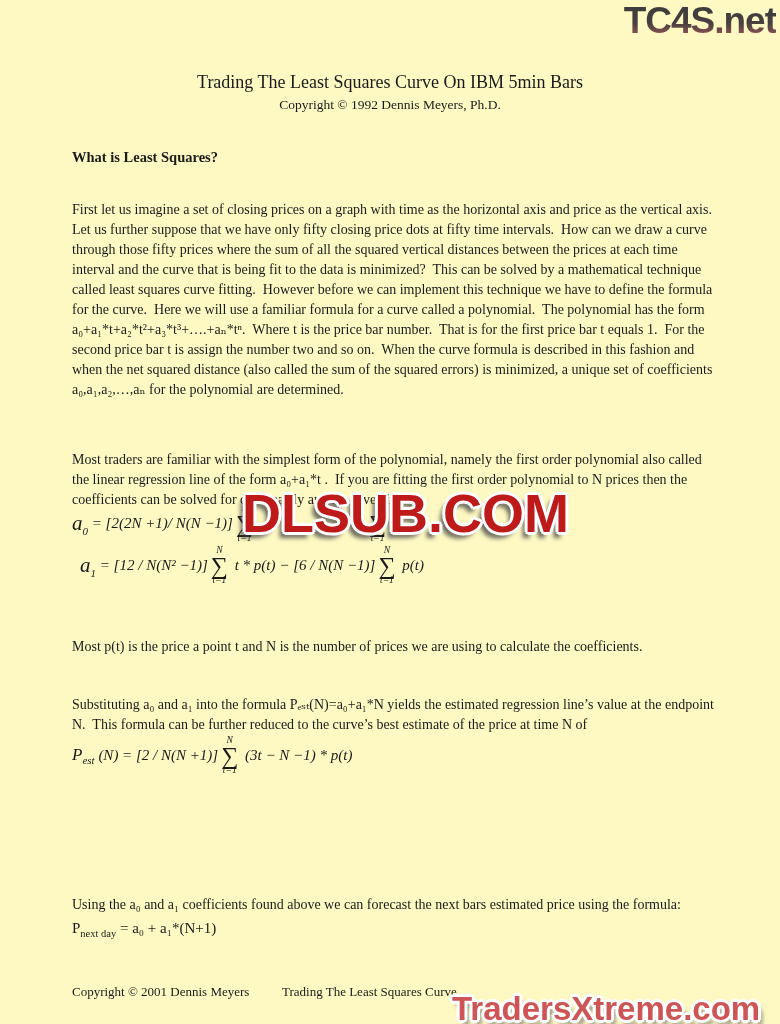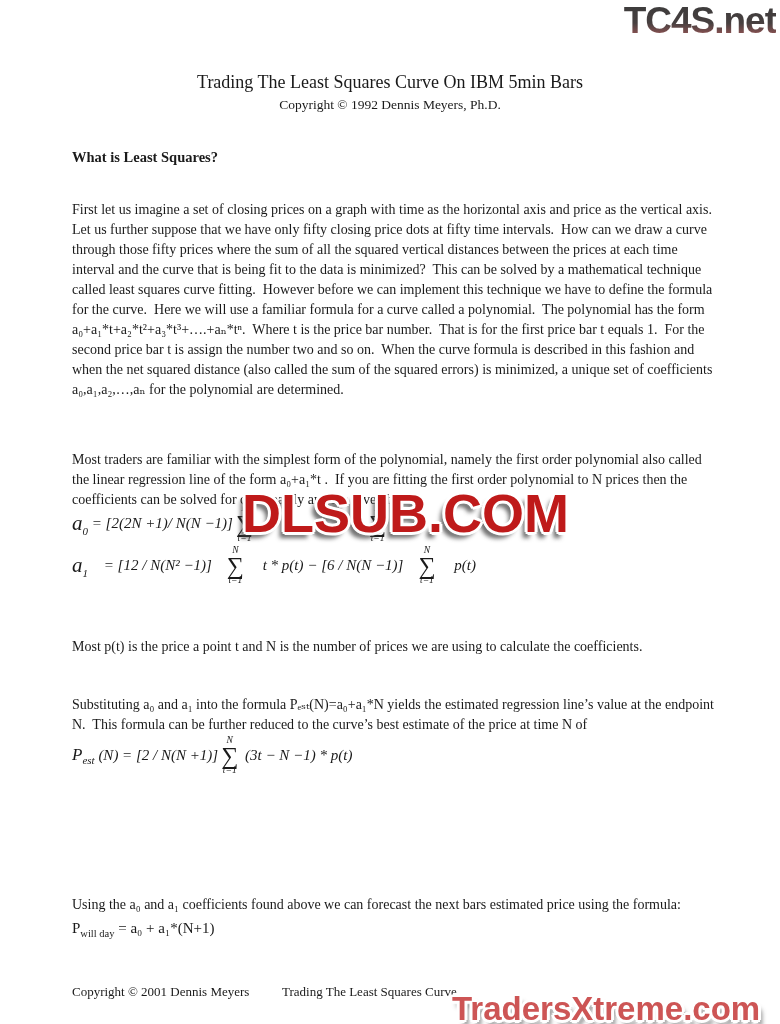--- a/index.html
+++ b/index.html
@@ -1,17 +1,17 @@
 <!DOCTYPE html>
 <html><head>
 <meta charset="utf-8">
 <style>
   html,body{margin:0;padding:0;background:#888;}
   .page{
-    position:relative;width:780px;height:1024px;background:#ffffff;
+    position:relative;width:780px;height:1024px;background:#fef9c3;
     font-family:"Liberation Serif","DejaVu Serif",serif;color:#1a1a1a;
     overflow:hidden;margin:0 auto;
   }
   
   .tc4s{
     position:absolute;top:0px;right:4px;
     font-family:"Liberation Sans","DejaVu Sans",sans-serif;
     font-weight:bold;font-size:37px;letter-spacing:-1px;
     background:linear-gradient(180deg,#3a3a3a 0%,#474040 55%,#8a5252 82%,#b97272 100%);
     -webkit-background-clip:text;background-clip:text;color:transparent;
@@ -47,21 +47,21 @@
   .frow .var{font-size:21px;}
   .frow sub{font-size:11px;font-style:italic;}
   .sum{
     display:inline-flex;flex-direction:column;align-items:center;
     line-height:1;margin:0 3px;font-style:italic;
   }
   .sum .upper{font-size:9.5px;}
   .sum .sigma{font-size:24px;line-height:.85;font-style:normal;}
   .sum .lower{font-size:9.5px;}
   #row-a0{position:absolute;left:0;top:18px;}
-  #row-a1{position:absolute;left:0;top:60px;gap:12px;}
+  #row-a1{position:absolute;left:8px;top:60px;}
   .gap110{display:inline-block;width:110px;}
   #formula-pest{position:absolute;left:72px;top:736px;}
   #formula-pnext{position:absolute;left:72px;top:920px;font-size:15px;}
   #formula-pnext sub{font-size:10.5px;}
   
   .dlsub{
     position:absolute;left:170px;top:-4px;z-index:5;
     font-family:"Liberation Sans","DejaVu Sans",sans-serif;
     font-weight:bold;font-size:54px;letter-spacing:0px;color:#bf1a1a;
     text-shadow:
@@ -144,21 +144,21 @@
       <span class="upper">N</span>
       <span class="sigma">∑</span>
       <span class="lower">t=1</span>
     </span>
     <span> (3t − N −1) * p(t)</span>
   </div>
 
   <div class="para" id="para6">Using the a₀ and a₁ coefficients found above we can forecast the next bars estimated price using the formula:</div>
 
   <div id="formula-pnext">
-    <span>P</span><sub>will day</sub><span> = a₀ + a₁*(N+1)</span>
+    <span>P</span><sub>next day</sub><span> = a₀ + a₁*(N+1)</span>
   </div>
 
   <div class="footer">
     <span class="f-left">Copyright © 2001 Dennis Meyers</span>
     <span class="f-center">Trading The Least Squares Curve</span>
   </div>
 
   <div class="traders">TradersXtreme.com</div>
 
 </div>

